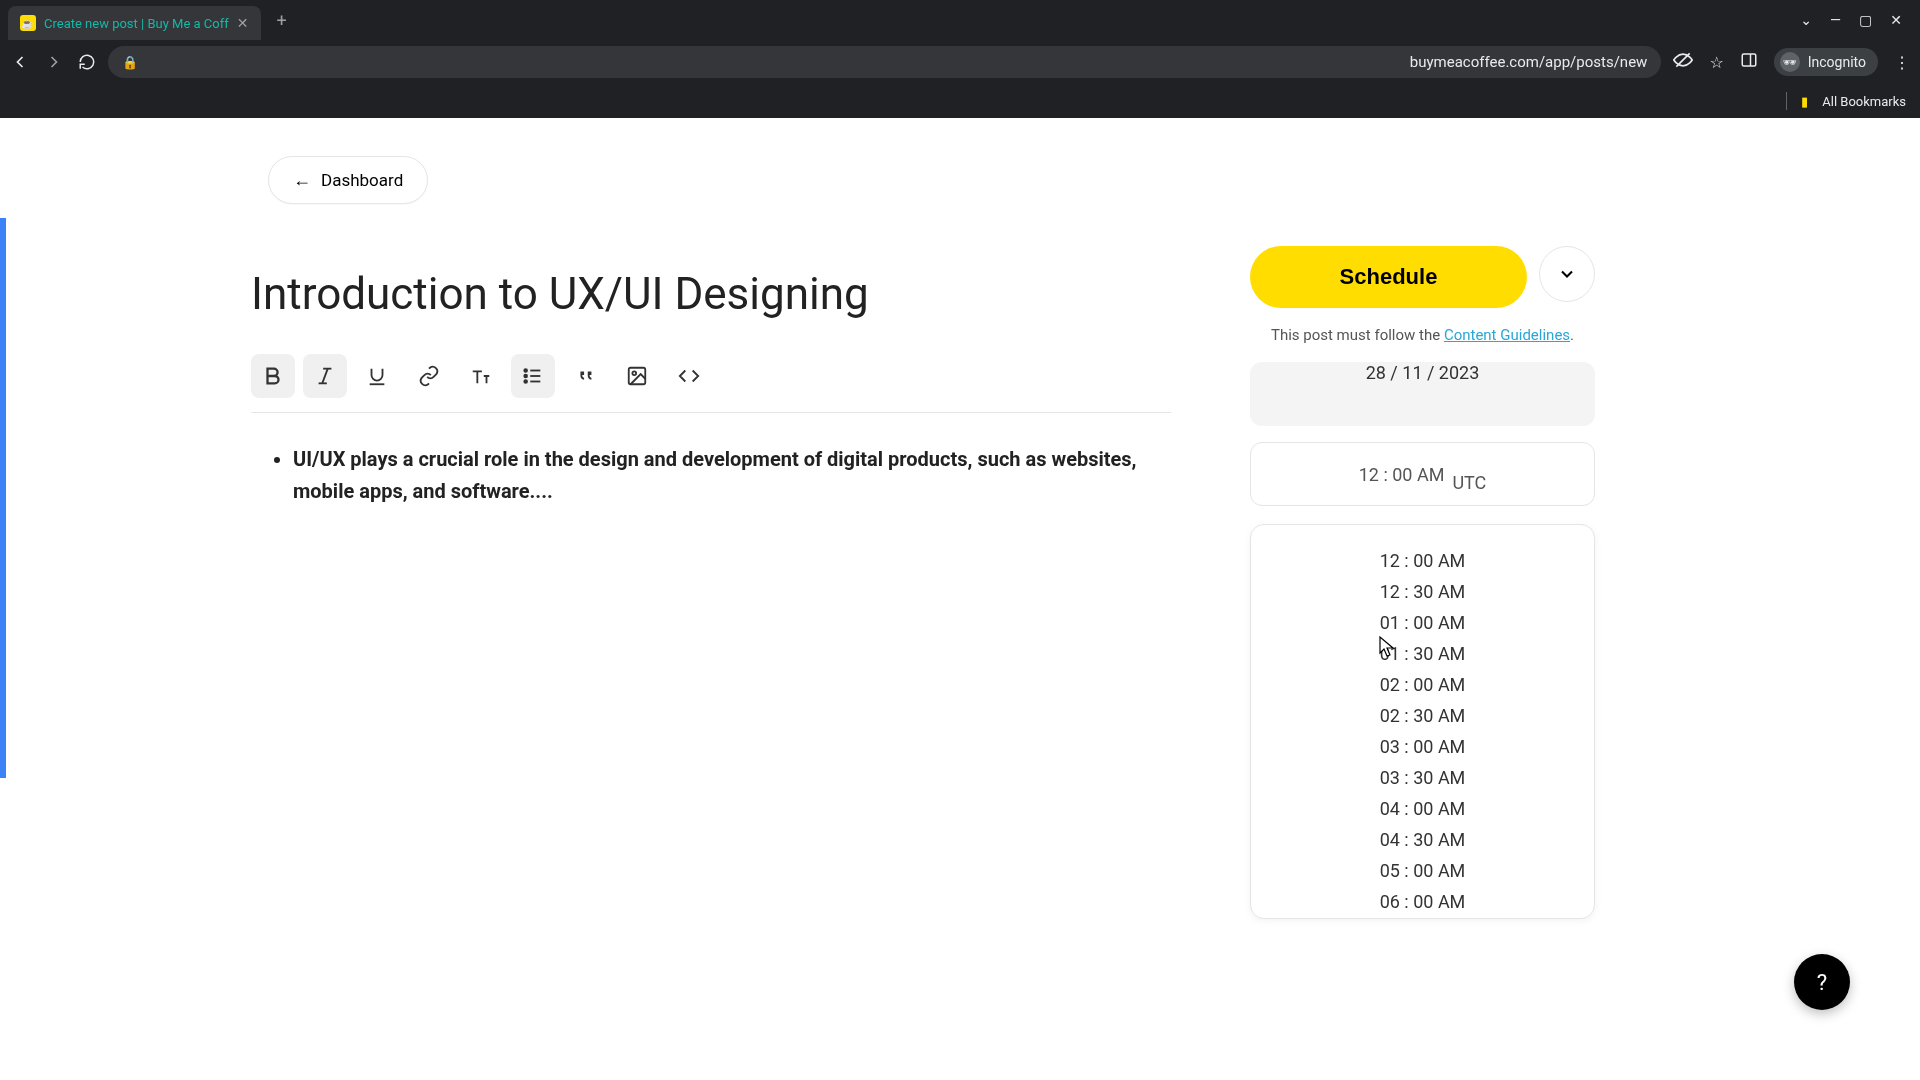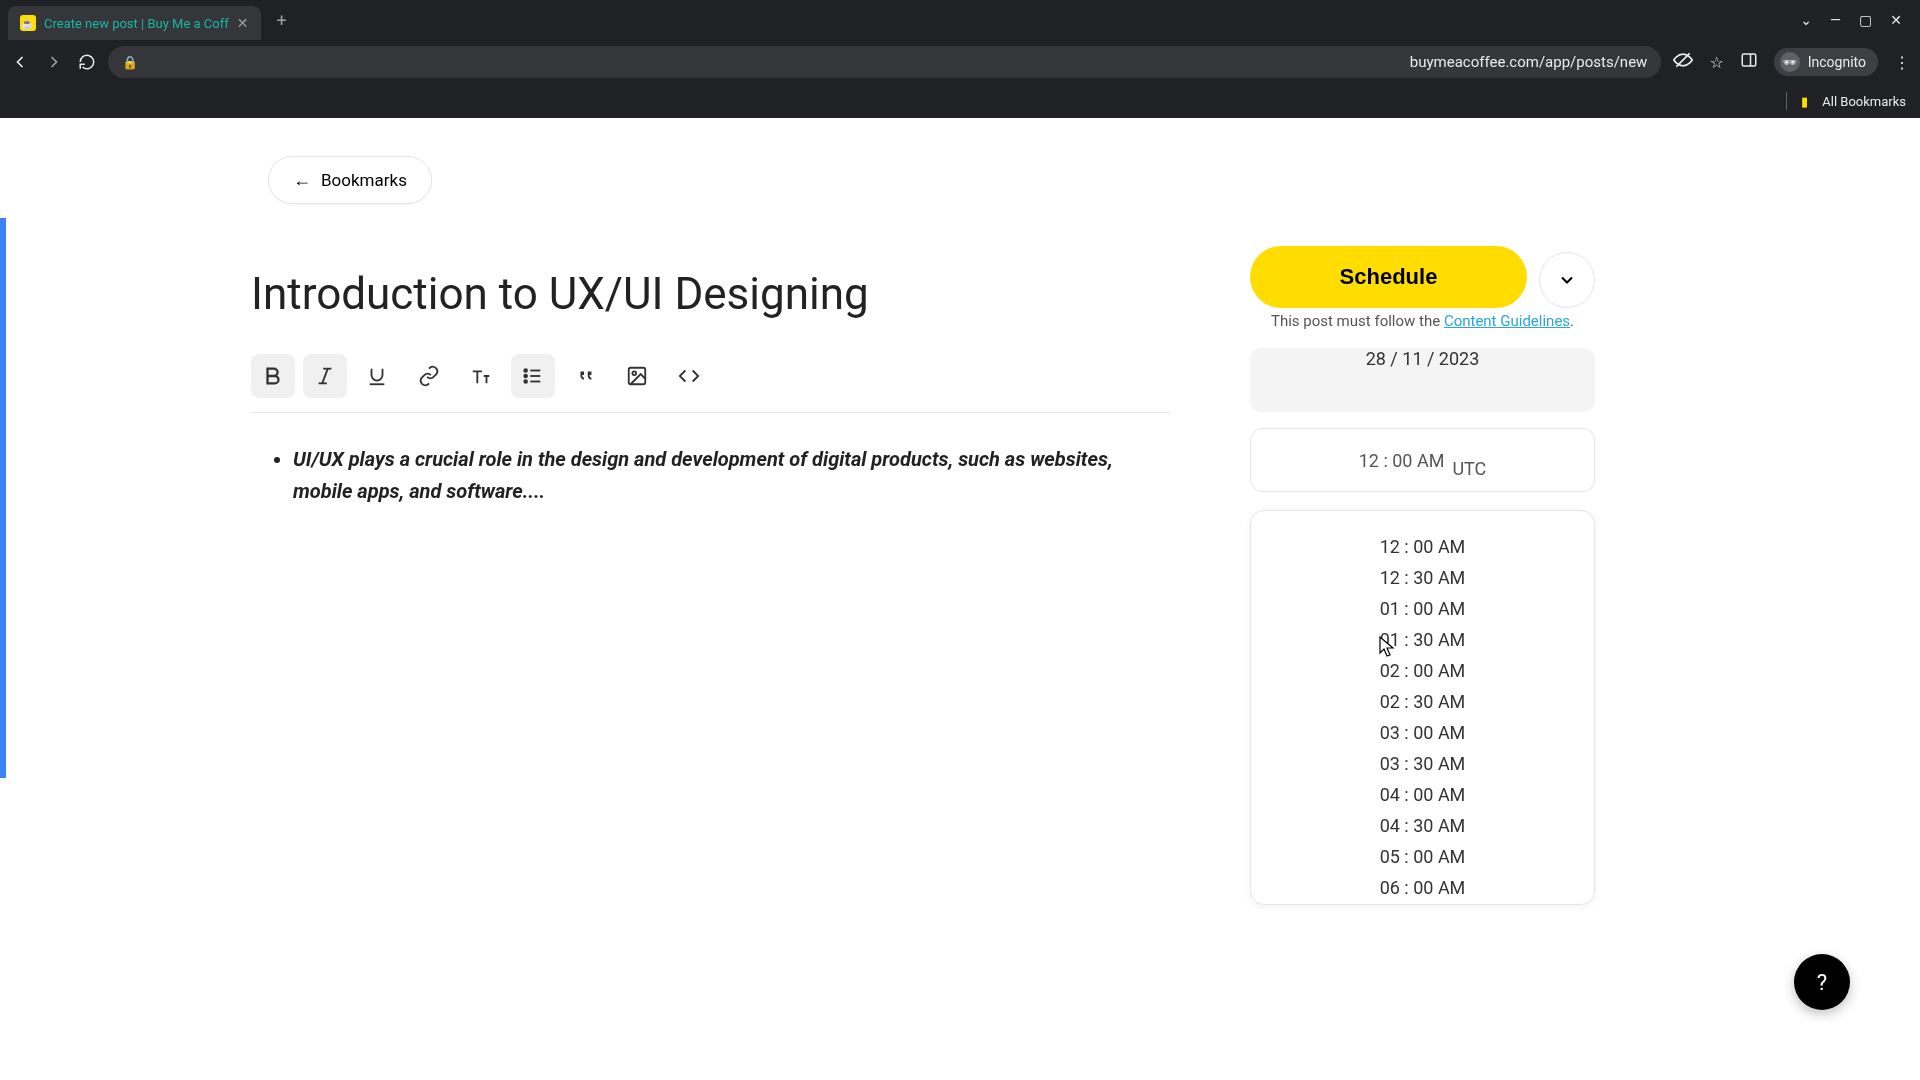--- a/index.html
+++ b/index.html
@@ -40,28 +40,28 @@
   .editor-col { position: absolute; left: 251px; top: 150px; width: 920px; }
   .post-title { font-size: 44px; font-weight: 400; color: #222; letter-spacing: 0px; }
   .toolbar { display: flex; gap: 8px; margin-top: 34px; align-items: center; }
   .tool-btn { width: 44px; height: 44px; display: flex; align-items: center; justify-content: center; border-radius: 8px; cursor: pointer; color: #333; }
   .tool-btn.active { background: #f0f0f0; }
   .tool-btn svg { width: 22px; height: 22px; }
   .hr { margin-top: 14px; border: none; border-top: 1px solid #e6e6e6; width: 100%; }
 
   .content-area { margin-top: 30px; font-size: 20px; color: #222; }
   .content-area ul { list-style: disc; padding-left: 42px; }
-  .content-area li { font-style: italic; font-weight: 700; line-height: 1.6; }
+  .content-area li { font-weight: 700; line-height: 1.6; }
 
   
   .side-col { position: absolute; left: 1250px; top: 128px; width: 345px; }
-  .sched-row { display: flex; gap: 12px; align-items: flex-end; }
+  .sched-row { display: flex; gap: 12px; align-items: flex-start; }
   .sched-btn { flex: 1; background: #ffdd00; border: none; border-radius: 999px; height: 62px; font-size: 22px; font-weight: 700; cursor: pointer; color: #000; }
   .sched-drop { width: 56px; height: 56px; border-radius: 50%; border: 1px solid #e5e5e5; background: #fff; display: flex; align-items: center; justify-content: center; cursor: pointer; }
-  .guidelines { margin-top: 4px; font-size: 15px; color: #555; text-align: center; }
+  .guidelines { margin-top: 18px; font-size: 15px; color: #555; text-align: center; }
   .guidelines a { color: #2aa6d8; text-decoration: underline; }
 
   .date-box { margin-top: 18px; background: #f4f4f4; border-radius: 12px; height: 64px; display: flex; align-items: flex-start; justify-content: center; font-size: 18px; color: #333; cursor: pointer; }
   .time-box { margin-top: 16px; background: #fff; border: 1px solid #e5e5e5; border-radius: 12px; height: 64px; display: flex; align-items: center; justify-content: center; font-size: 18px; color: #555; cursor: pointer; position: relative; gap: 8px; }
   .time-box .tz { color: #555; margin-top: 17px; }
 
   .time-dropdown { margin-top: 18px; background: #fff; border: 1px solid #e5e5e5; border-radius: 14px; padding: 20px 10px 0 10px; height: 395px; overflow: hidden; position: relative; box-shadow: 0 2px 8px rgba(0,0,0,0.05); }
   .time-list { height: 100%; overflow-y: auto; }
   .time-list::-webkit-scrollbar { width: 8px; }
   .time-list::-webkit-scrollbar-thumb { background: #d0d0d0; border-radius: 4px; }
@@ -138,21 +138,21 @@
     <span class="folder-ico">▮</span>
     <span>All Bookmarks</span>
   </div>
 </div>
 
 <div class="page">
   <div class="blue-strip"></div>
 
   <div class="back-pill">
     <span class="arrow">←</span>
-    <span>Bookmarks</span>
+    <span>Dashboard</span>
   </div>
 
   <div class="editor-col">
     <h1 class="post-title">Introduction to UX/UI Designing</h1>
 
     <div class="toolbar">
       <div class="tool-btn active">
           <svg viewBox="0 0 24 24" fill="none" stroke="currentColor" stroke-width="2.5">
             <path d="M6 4h7a4 4 0 0 1 0 8H6zM6 12h8a4 4 0 0 1 0 8H6z"></path>
           </svg>

